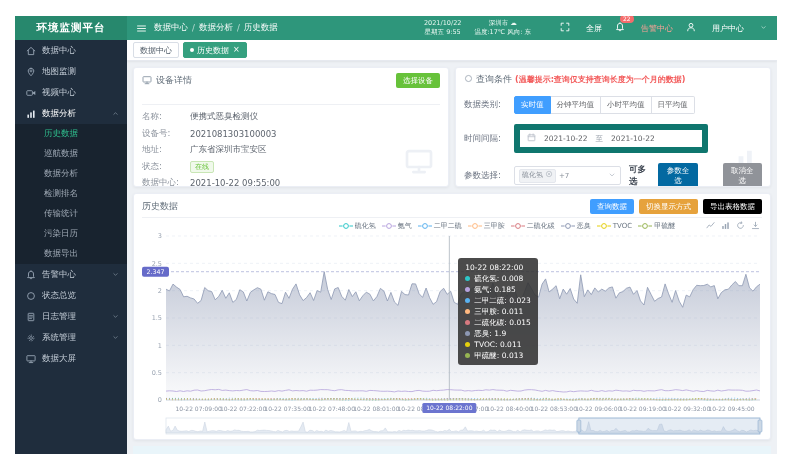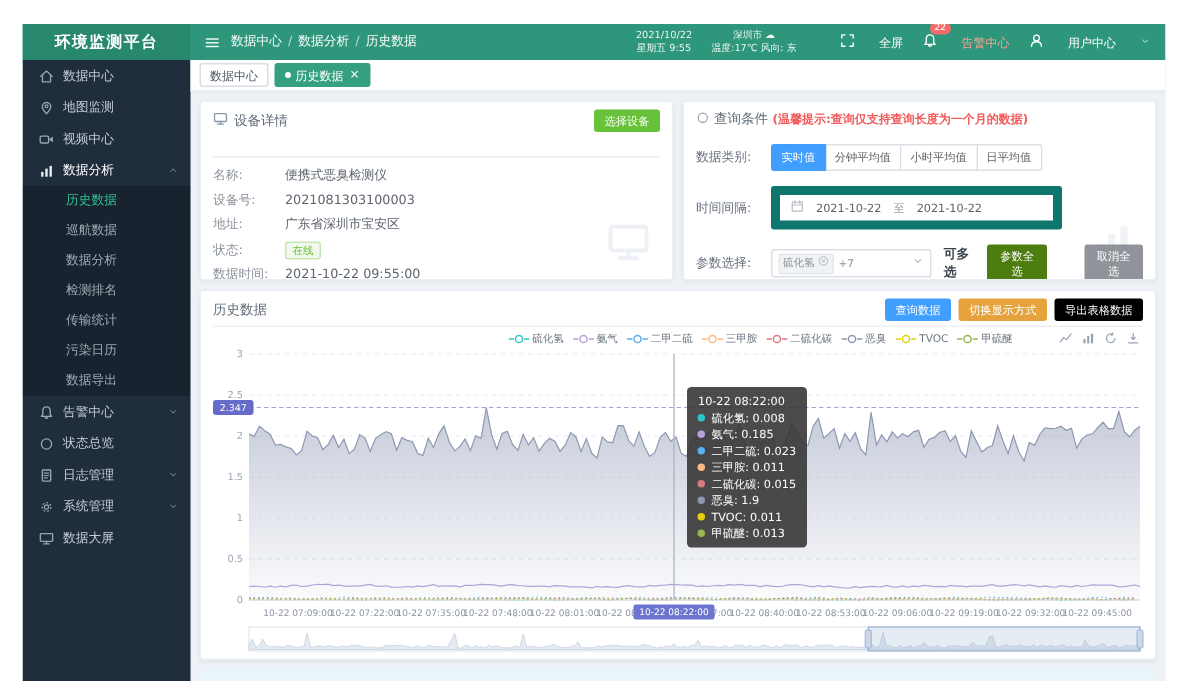--- a/index.html
+++ b/index.html
@@ -33,21 +33,21 @@
   .tab.on{background:#35a07f;border-color:#35a07f;color:#fff;}
   .tab .dot{width:4px;height:4px;border-radius:50%;background:#fff;flex:none;}
   .tab .x{font-size:8px;line-height:1;margin-left:1px;}
   .content{flex:1;display:flex;flex-direction:column;padding:6px 6px 0;gap:6px;min-height:0;}
   .row1{display:flex;gap:6px;height:120px;flex:none;}
   .card{background:#fff;border:1px solid #ebeef5;border-radius:3px;box-shadow:0 1px 3px rgba(0,0,0,.06);}
   .device,.query{flex:1;position:relative;padding:5px 8px;overflow:hidden;}
   .card-hd{display:flex;align-items:center;gap:4px;font-size:9px;color:#5f6b77;padding-bottom:16px;border-bottom:1px solid #eef0f4;}
   .btn{border:none;border-radius:2px;color:#fff;font-size:7.5px;padding:2.5px 7px;cursor:pointer;font-family:inherit;}
   .btn.green{background:#67c23a;margin-left:auto;}
-  .btn.orange{background:#4d7c0f;}
+  .btn.orange{background:#0369a1;}
   .btn.gray{background:#909399;margin-left:20px;}
   .fields{padding-top:4px;}
   .frow{display:flex;align-items:center;font-size:8.5px;height:16.5px;color:#5d646e;}
   .flabel{color:#8b929c;width:48px;flex:none;}
   .tag-online{background:#f0f9eb;border:1px solid #c8e6b5;color:#67c23a;font-size:7px;padding:0 4px;border-radius:2px;line-height:10px;}
   .wm{position:absolute;right:12px;bottom:6px;opacity:.55;}
   
   .q-title{display:flex;align-items:center;gap:3px;font-size:9px;color:#5f6b77;}
   .q-tip{color:#f35b5b;font-size:8px;font-weight:bold;}
   .qrow{display:flex;align-items:center;margin-top:10px;font-size:8.5px;color:#5d646e;position:relative;z-index:1;}
@@ -279,21 +279,21 @@
               </div>
               <div class="frow">
                 <span class="flabel">地址:</span>
                 <span class="fval">广东省深圳市宝安区</span>
               </div>
               <div class="frow">
                 <span class="flabel">状态:</span>
                 <span class="tag-online">在线</span>
               </div>
               <div class="frow">
-                <span class="flabel">数据时间:</span>
+                <span class="flabel">数据中心:</span>
                 <span class="fval">2021-10-22 09:55:00</span>
               </div>
             </div>
           <span class="wm" id="dev-wm"><svg width="34" height="30" viewBox="0 0 10 10">
                 <rect x="1" y="1.7" width="8" height="5.3" rx="0.6" fill="none" stroke="#dfe5ee" stroke-width="0.9"></rect>
                 <path d="M5 7V8.4 M3.1 8.7H6.9" fill="none" stroke="#dfe5ee" stroke-width="0.9" stroke-linecap="round" stroke-linejoin="round"></path>
               </svg></span>
         </section>
 
         <section class="card query">

